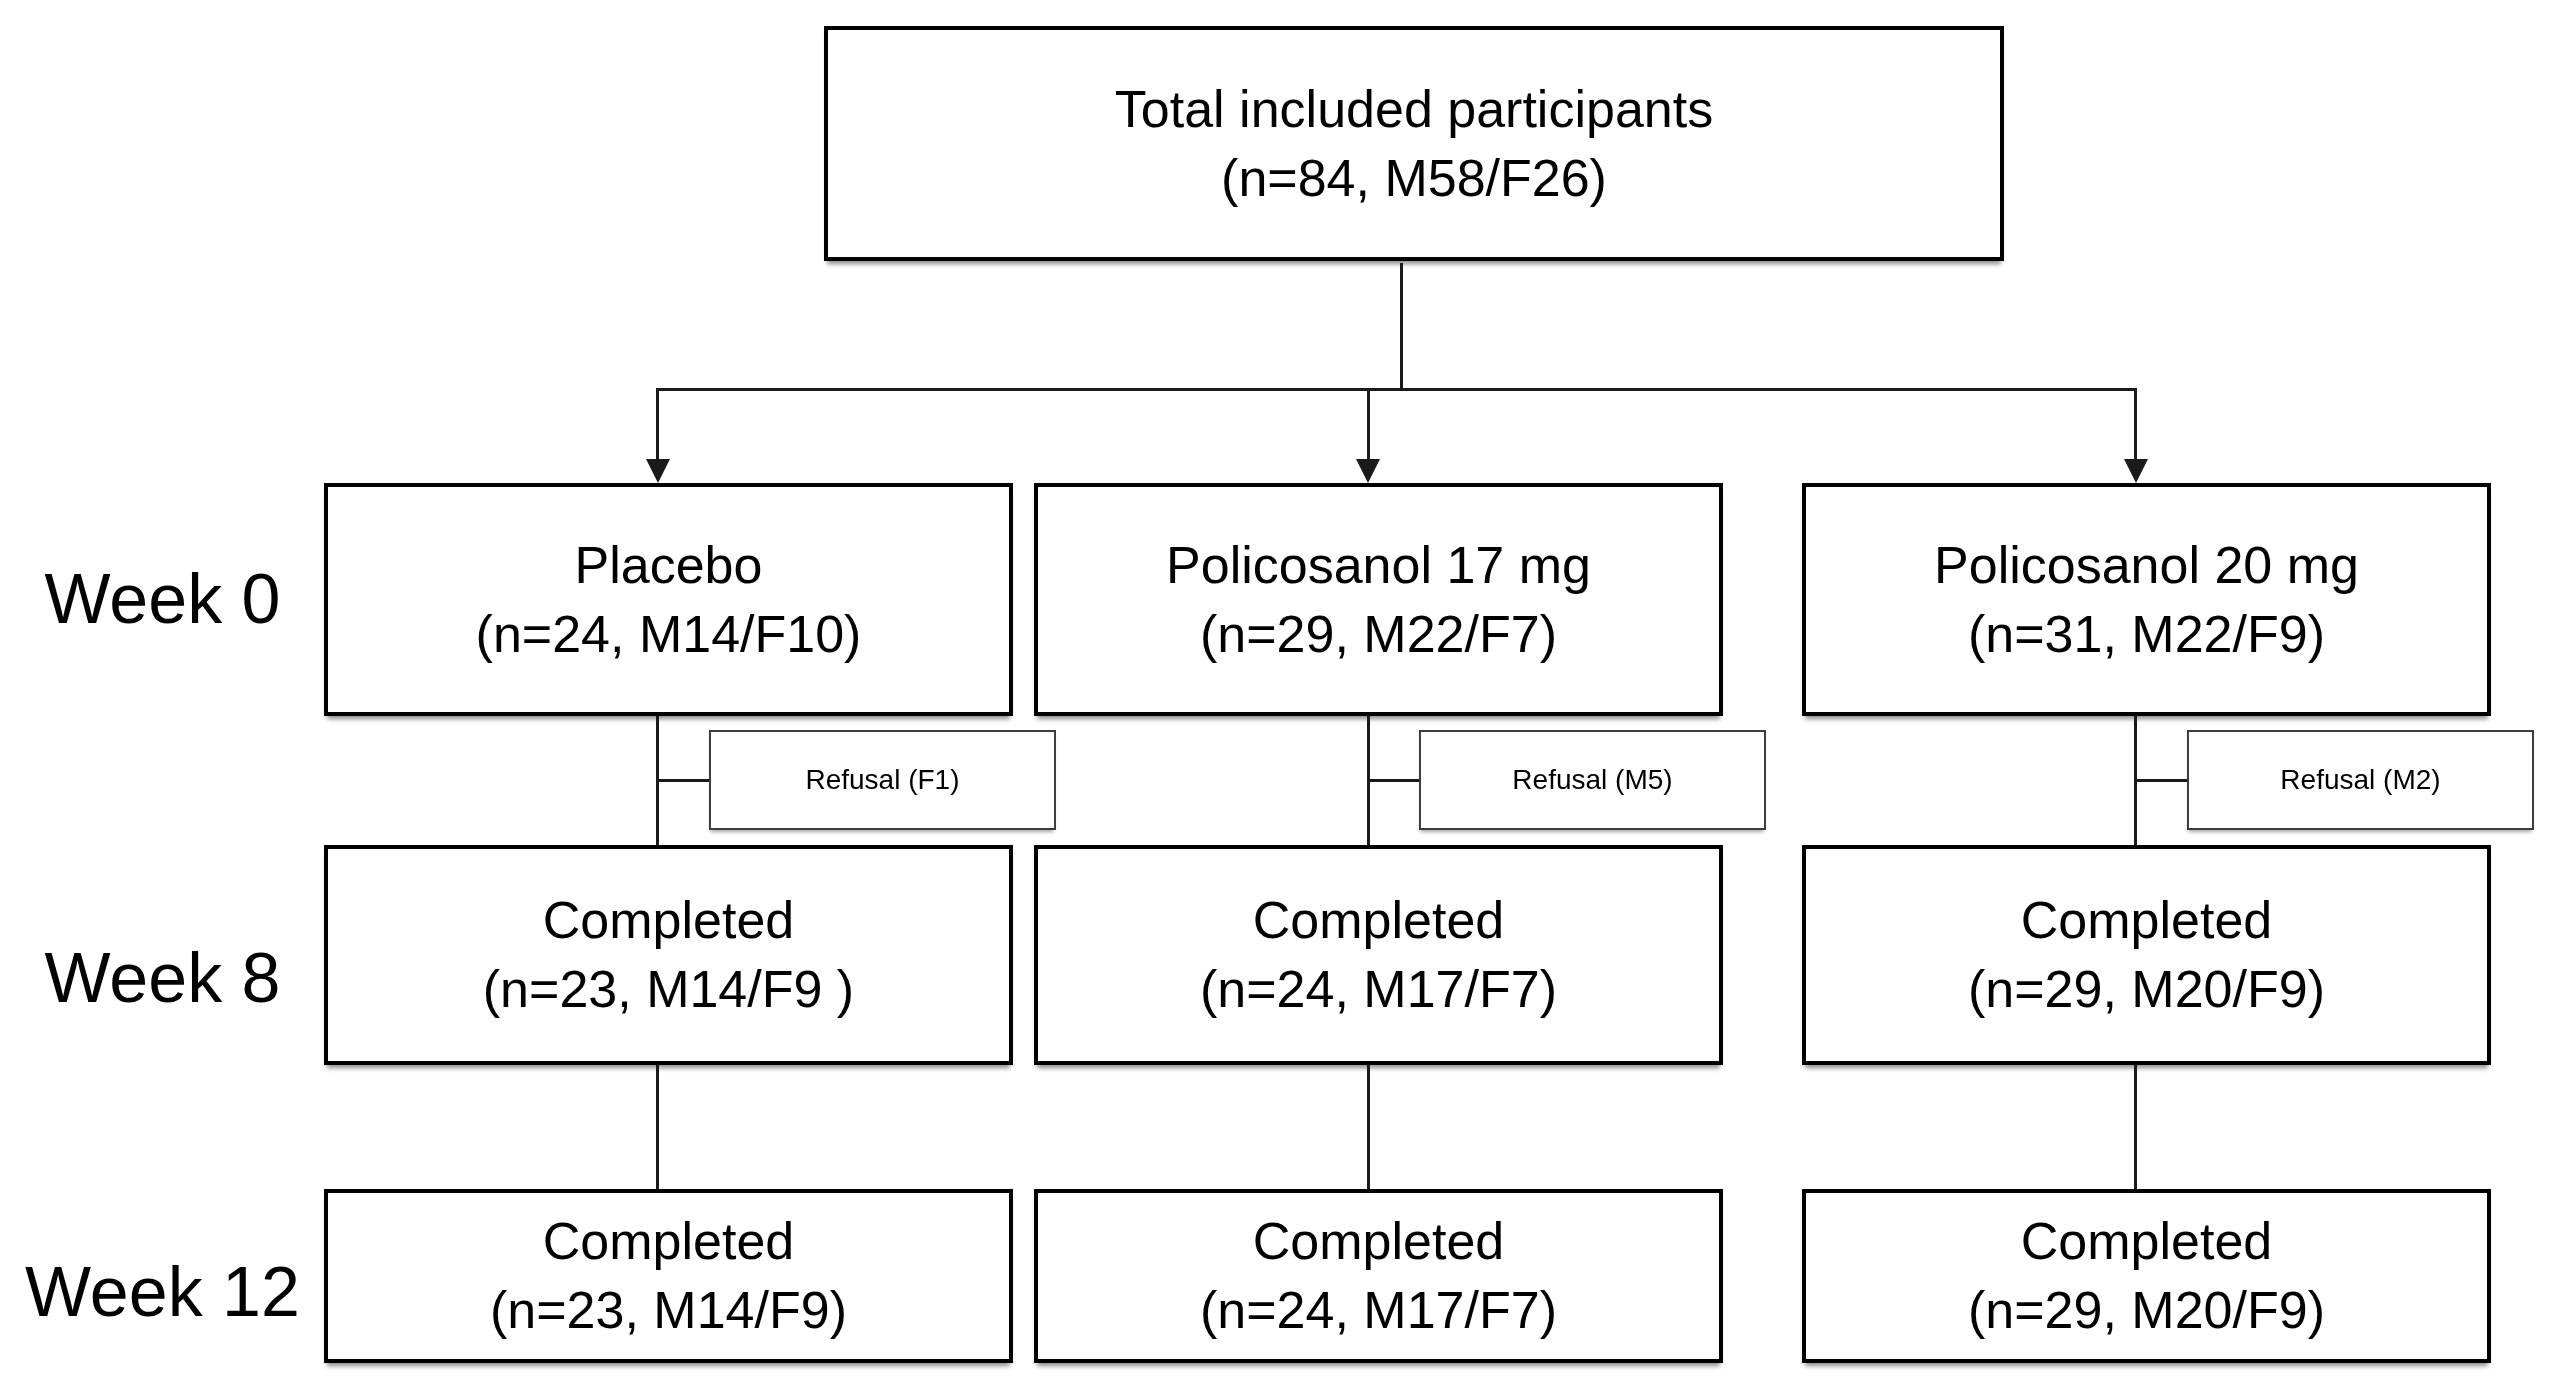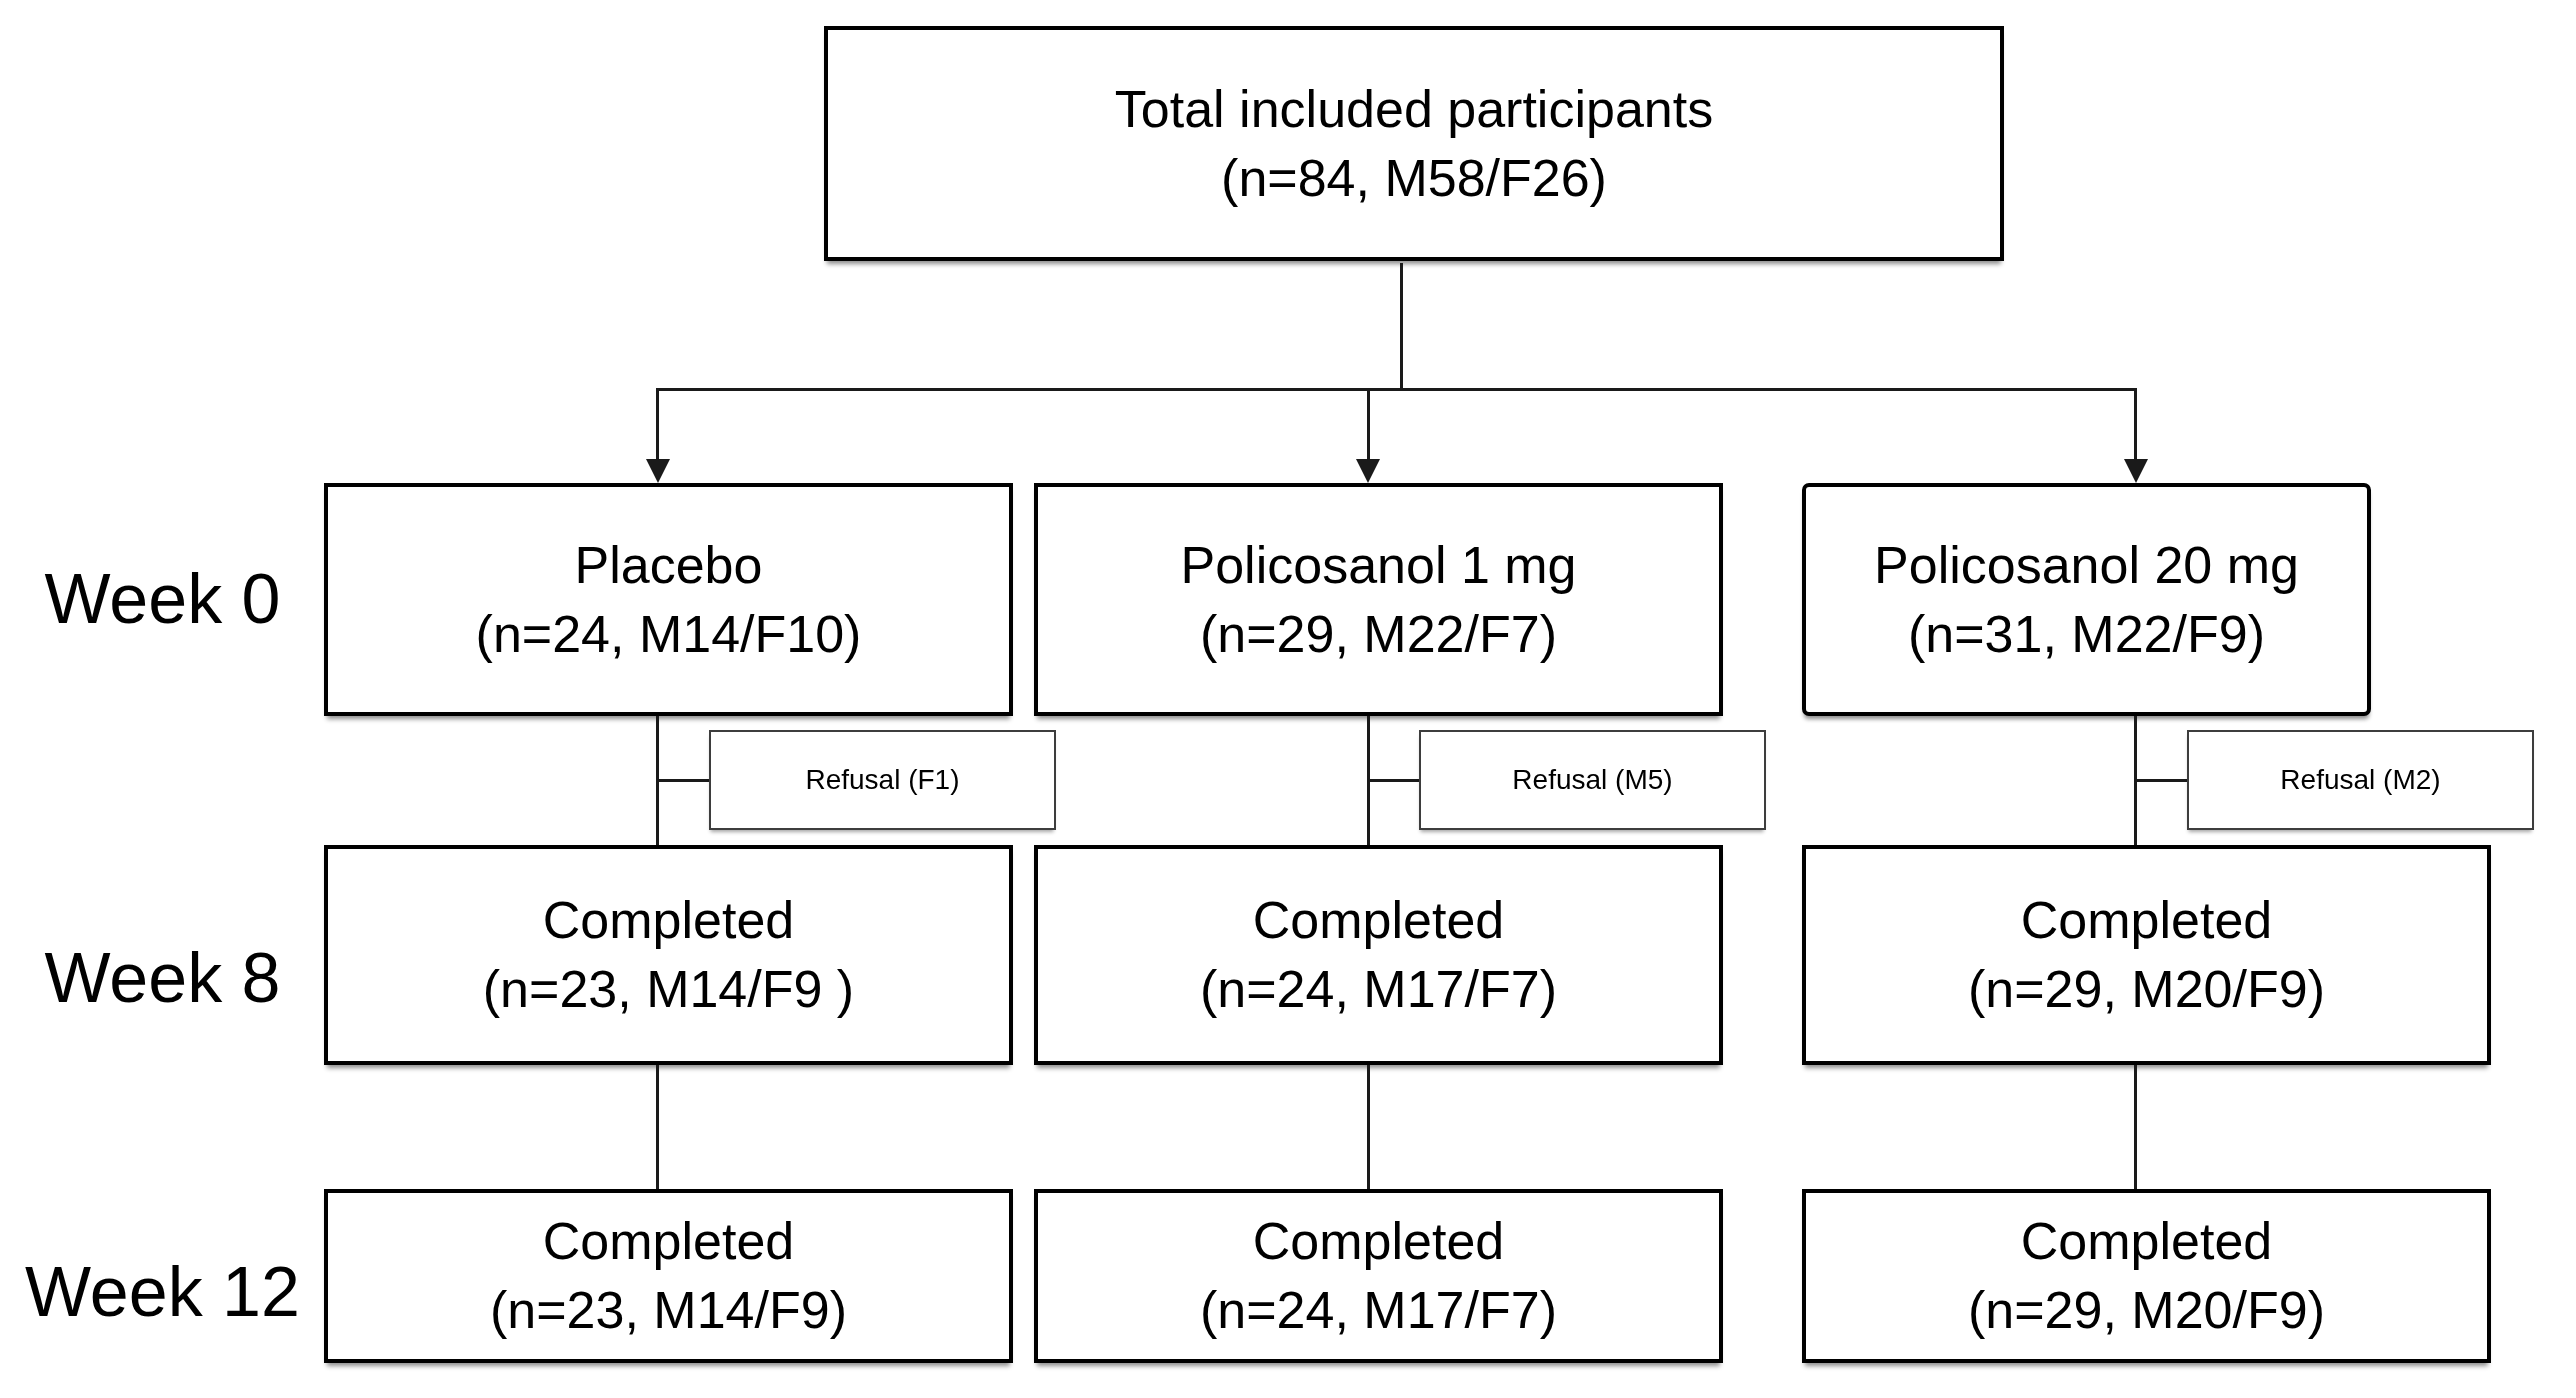--- a/index.html
+++ b/index.html
@@ -73,39 +73,39 @@
     <div>Completed</div>
     <div>(n=23, M14/F9 )</div>
   </div>
   <div class="line" style="left:656px; top:1065px; width:2.8px; height:124px;"></div>
   <div class="box main" style="left:314px; top:1189px; width:689px; height:174px;">
     <div>Completed</div>
     <div>(n=23, M14/F9)</div>
   </div>
 
   <div class="box main" style="left:1024px; top:483px; width:689px; height:233px;">
-    <div>Policosanol 1 mg</div>
+    <div>Policosanol 17 mg</div>
     <div>(n=29, M22/F7)</div>
   </div>
   <div class="line" style="left:1367px; top:716px; width:2.8px; height:129px;"></div>
   <div class="line" style="left:1368px; top:779px; width:51px; height:2.8px;"></div>
   <div class="box refusal" style="left:1419px; top:730px; width:347px; height:100px;">
     <div>Refusal (M5)</div>
   </div>
   <div class="box main" style="left:1024px; top:845px; width:689px; height:220px;">
     <div>Completed</div>
     <div>(n=24, M17/F7)</div>
   </div>
   <div class="line" style="left:1367px; top:1065px; width:2.8px; height:124px;"></div>
   <div class="box main" style="left:1024px; top:1189px; width:689px; height:174px;">
     <div>Completed</div>
     <div>(n=24, M17/F7)</div>
   </div>
 
-  <div class="box main" style="left:1792px; top:483px; width:569px; height:233px;border-radius:7px;">
+  <div class="box main" style="left:1792px; top:483px; width:689px; height:233px;">
     <div>Policosanol 20 mg</div>
     <div>(n=31, M22/F9)</div>
   </div>
   <div class="line" style="left:2134px; top:716px; width:2.8px; height:129px;"></div>
   <div class="line" style="left:2136px; top:779px; width:51px; height:2.8px;"></div>
   <div class="box refusal" style="left:2187px; top:730px; width:347px; height:100px;">
     <div>Refusal (M2)</div>
   </div>
   <div class="box main" style="left:1792px; top:845px; width:689px; height:220px;">
     <div>Completed</div>

